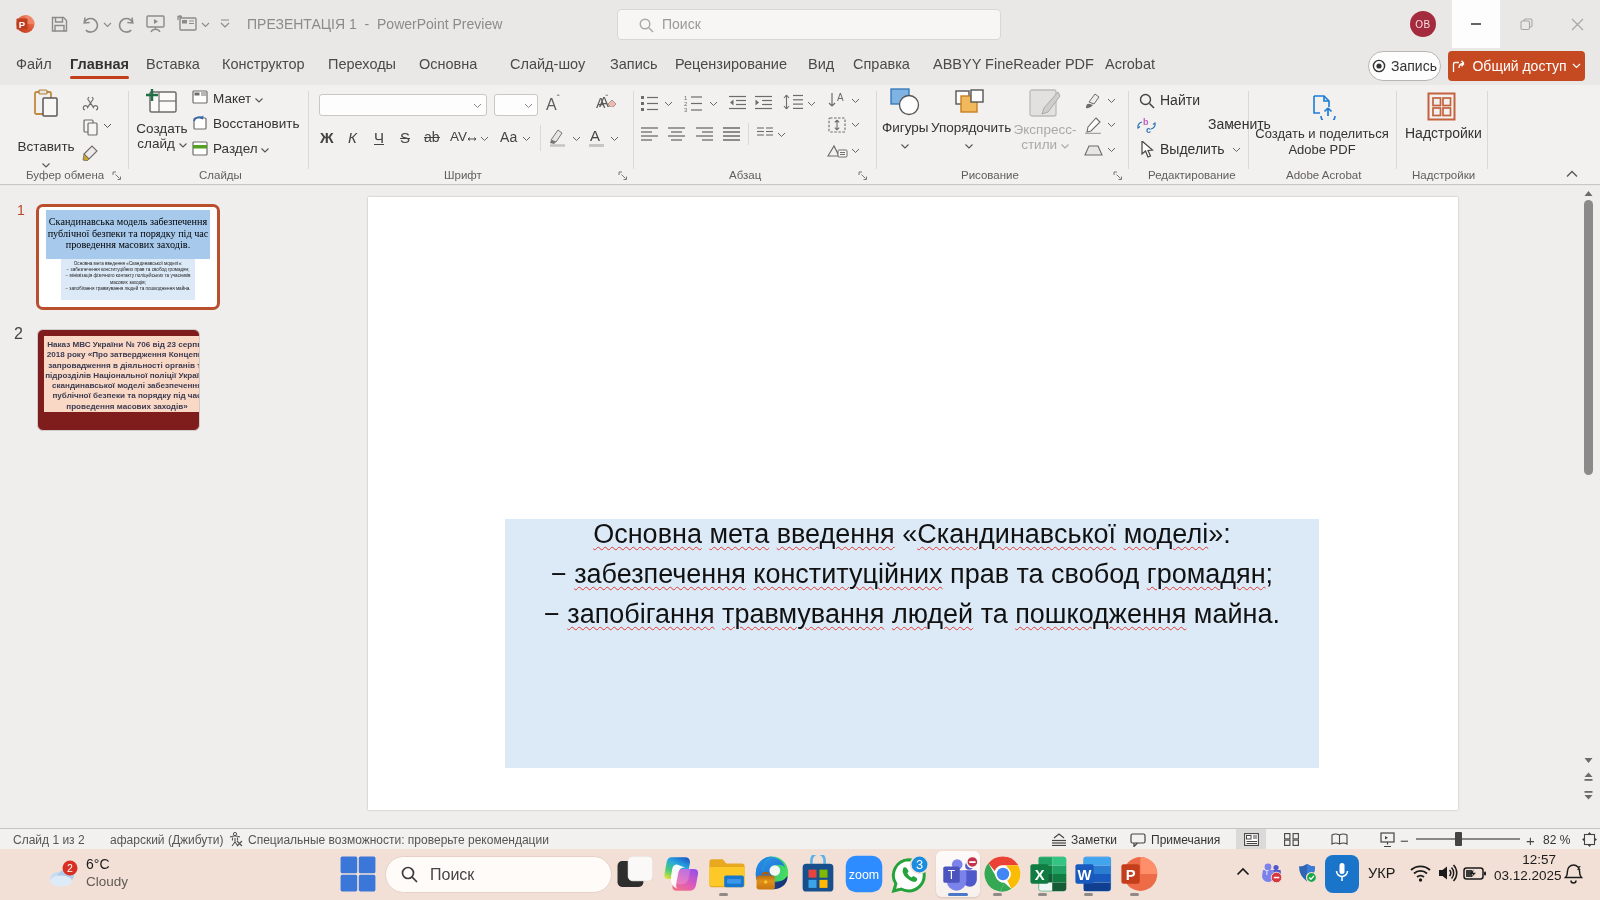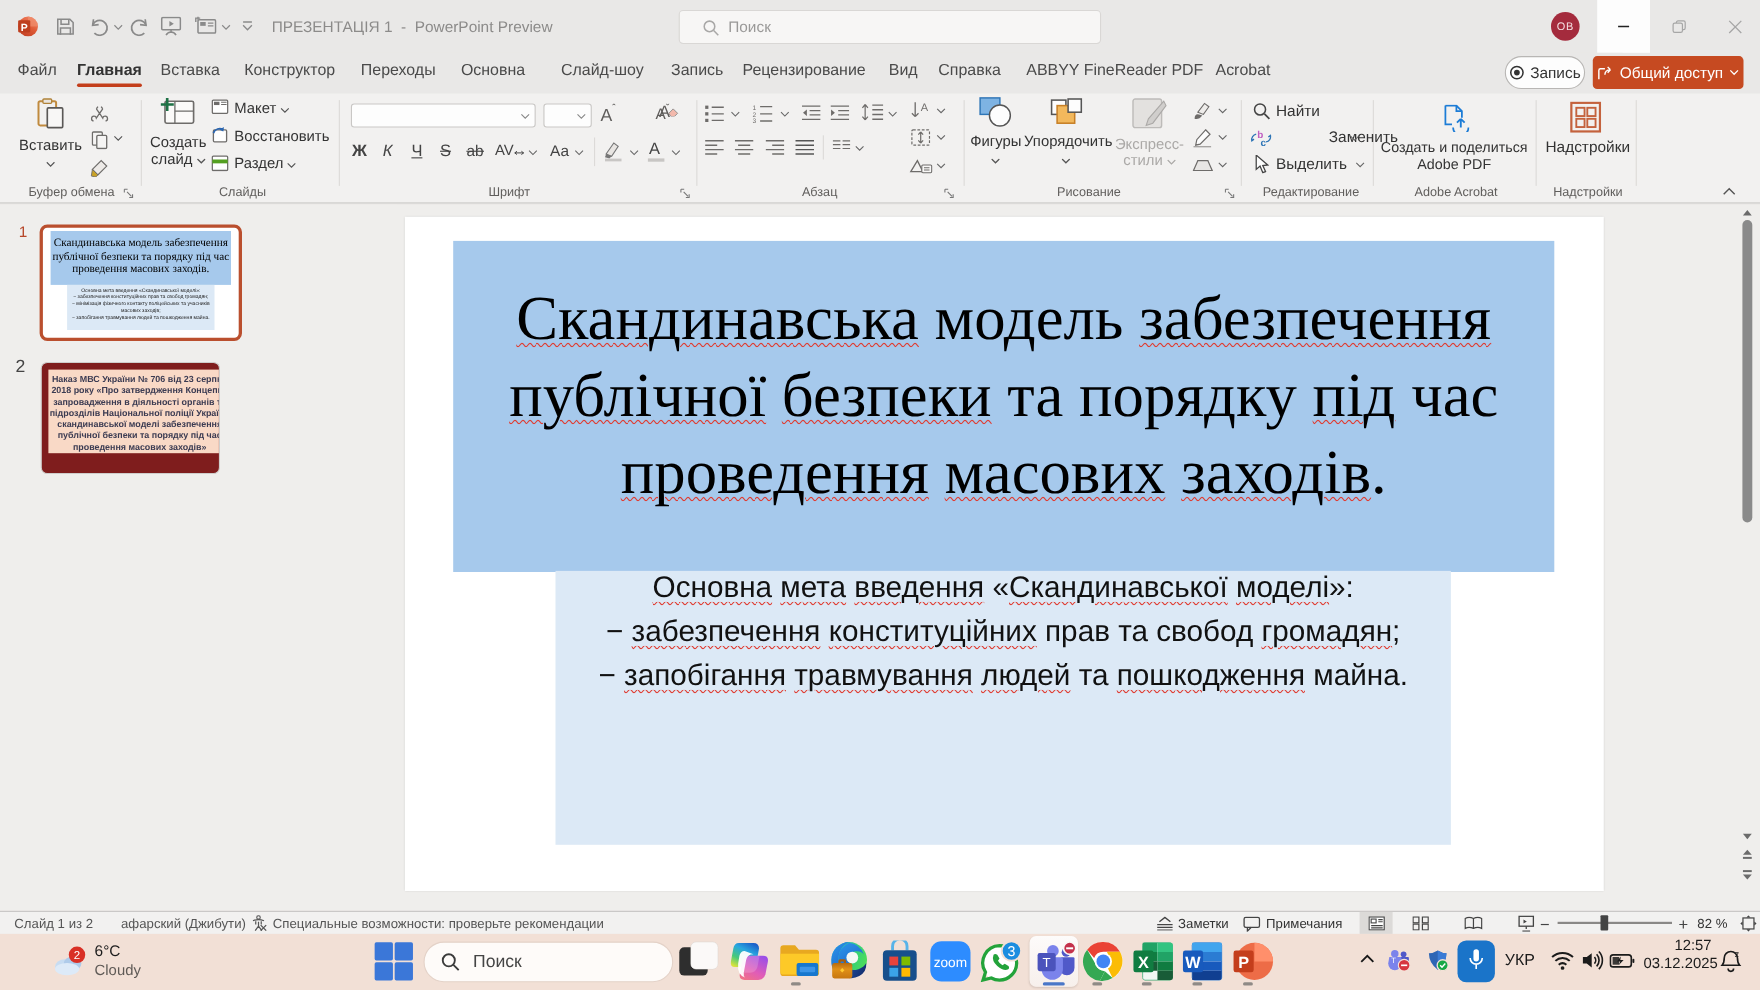--- a/index.html
+++ b/index.html
@@ -183,21 +183,21 @@
     <svg style="position:absolute;left:1566px;top:85px;width:12px;height:8px" viewBox="0 0 12 8">
         <path d="M1 6.5 L6 1.5 L11 6.5" stroke="#555" stroke-width="1.3" fill="none"></path>
       </svg>
 
     <div style="position:absolute;left:16px;top:4px;width:60px;text-align:center">
       <svg width="30" height="30" viewBox="0 0 30 30">
           <rect x="4" y="3" width="16" height="22" rx="1.5" fill="none" stroke="#C08A3E" stroke-width="1.8"></rect>
           <rect x="8" y="1" width="8" height="4" rx="1" fill="#E9E4DE" stroke="#B08238" stroke-width="1.2"></rect>
           <rect x="12" y="9" width="14" height="18" rx="1" fill="#F8F7F6" stroke="#5A5856" stroke-width="1.5"></rect>
         </svg>
-      <div class="rbtn-txt" style="margin-top:0px">Вставить</div>
+      <div class="rbtn-txt" style="margin-top:16px">Вставить</div>
       <svg width="8" height="5" viewBox="0 0 8 5" style="margin-top:3px">
           <path d="M0.5 0.5 L4 4 L7.5 0.5" stroke="#555" stroke-width="1.1" fill="none"></path>
         </svg>
     </div>
     <svg style="position:absolute;left:82px;top:10px" width="17" height="17" viewBox="0 0 17 17">
         <path d="M3 15 a2.2 2.2 0 1 1 2.6-2.6 L8.5 8 L5.6 4 M14 15 a2.2 2.2 0 1 0 -2.6-2.6 L8.5 8 L11.4 4 M11.4 4 L10 2 M5.6 4 L7 2" stroke="#6E6C6A" stroke-width="1.2" fill="none"></path>
       </svg>
     <svg style="position:absolute;left:83px;top:34px" width="16" height="17" viewBox="0 0 16 17">
         <rect x="1" y="1" width="9" height="12" rx="1" fill="#F5F4F3" stroke="#6E6C6A" stroke-width="1.2"></rect>
         <rect x="5" y="4" width="9" height="12" rx="1" fill="#F5F4F3" stroke="#6E6C6A" stroke-width="1.2"></rect>
@@ -529,23 +529,20 @@
           <div style="position:absolute;left:2px;top:2px;width:130px;text-align:center;font-size:4.6px;line-height:6.2px;color:#222;">Основна мета введення «Скандинавської моделі»:<br>− забезпечення конституційних прав та свобод громадян;<br>− мінімізація фізичного контакту поліцейських та учасників масових заходів;<br>− запобігання травмування людей та пошкодження майна.</div>
         </div>
       </div>
       <div id="thumb2">
         <div style="position:absolute;left:6px;top:6px;width:168px;height:76px;background:#F9D9C6;">
           <div style="position:absolute;left:1px;top:4px;width:164px;text-align:center;font-size:8.1px;line-height:10.3px;color:#3b3b52;font-weight:bold;">Наказ МВС України № 706 від 23 серпня 2018 року «Про затвердження Концепції запровадження в діяльності органів та підрозділів Національної поліції України скандинавської моделі забезпечення публічної безпеки та порядку під час проведення масових заходів»</div>
         </div>
       </div>
     </div>
     <div id="canvas">
-      <div id="titlebox">
-        <div id="titletext"><span class="sq">Скандинавська</span> модель <span class="sq">забезпечення</span><br><span class="sq">публічної</span> <span class="sq">безпеки</span> та порядку <span class="sq">під</span> час<br><span class="sq">проведення</span> <span class="sq">масових</span> <span class="sq">заходів</span>.</div>
-      </div>
       <div id="bodybox">
         <div id="bodytext">
           <p><span class="sq">Основна</span> <span class="sq">мета</span> <span class="sq">введення</span> «<span class="sq">Скандинавської</span> <span class="sq">моделі</span>»:</p>
           <p>− <span class="sq">забезпечення</span> <span class="sq">конституційних</span> прав та свобод <span class="sq">громадян</span>;</p>
           <p>− <span class="sq">запобігання</span> <span class="sq">травмування</span> <span class="sq">людей</span> та <span class="sq">пошкодження</span> майна.</p>
         </div>
       </div>
     </div>
     <svg style="position:absolute;left:1583px;top:3px" width="11" height="9" viewBox="0 0 11 9">
         <path d="M1.5 7 L5.5 2 L9.5 7 Z" fill="#6B6B6B"></path>

